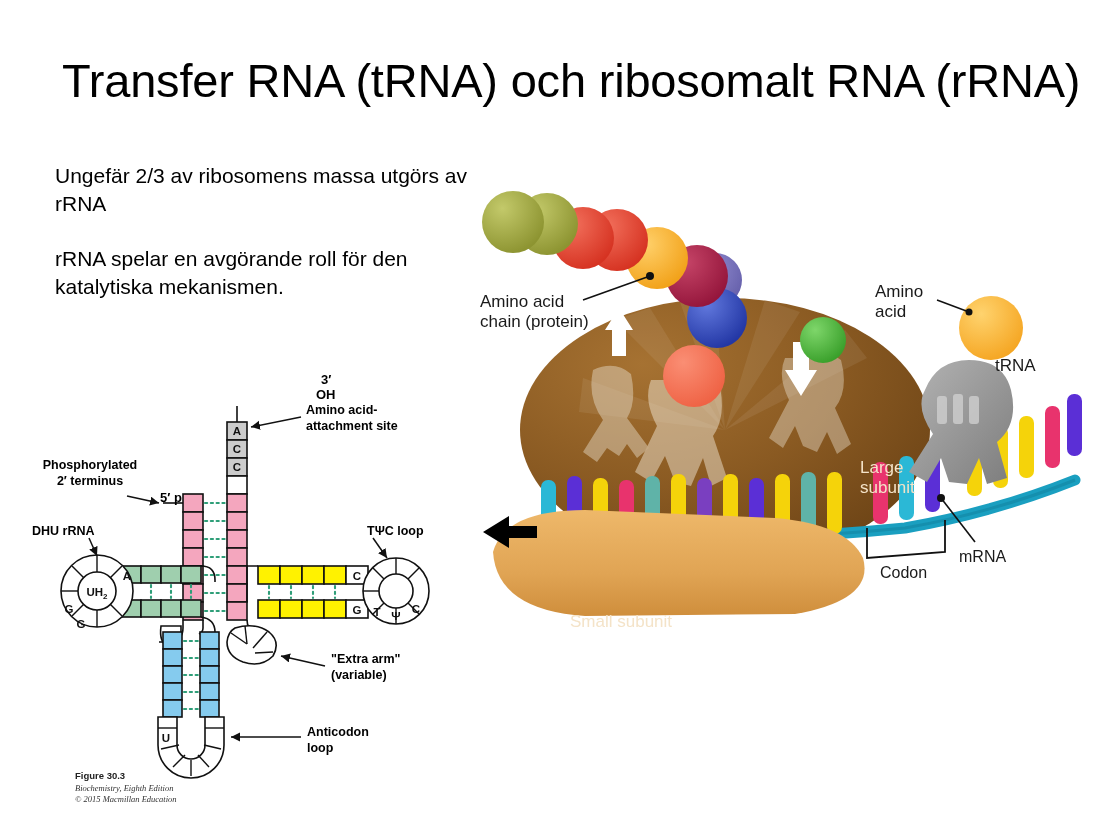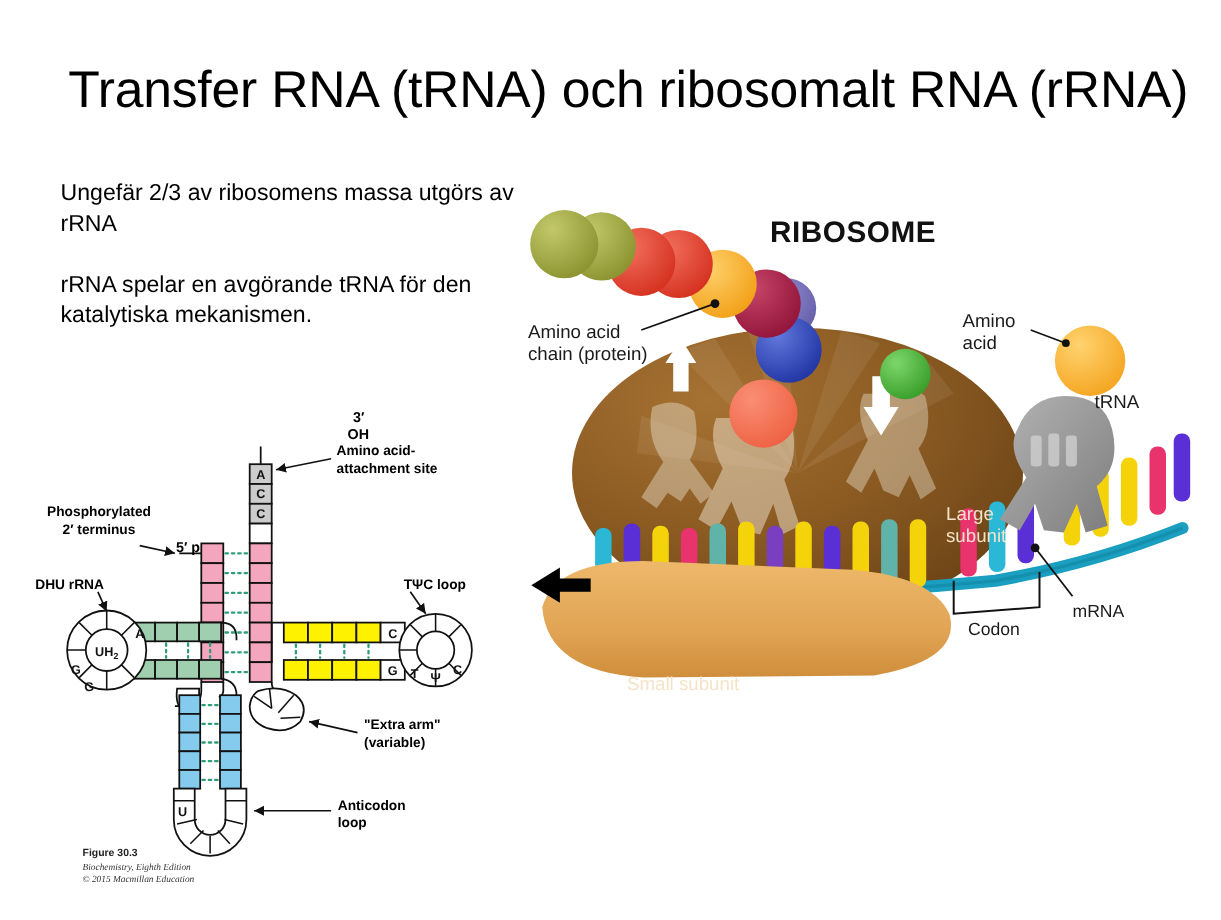--- a/index.html
+++ b/index.html
@@ -112,21 +112,21 @@
 </style>
 </head>
 <body>
 
 <div class="slide">
 
   <div id="slide-title">Transfer RNA (tRNA) och ribosomalt RNA (rRNA)</div>
 
   <div id="body-text">
     <p class="body-para">Ungefär 2/3 av ribosomens massa utgörs av rRNA</p>
-    <p class="body-para">rRNA spelar en avgörande tRNA för den katalytiska mekanismen.</p>
+    <p class="body-para">rRNA spelar en avgörande roll för den katalytiska mekanismen.</p>
   </div>
 
   <div id="trna-figure">
 
     <svg width="400" height="450" viewBox="0 0 400 450">
       <defs>
         <style>
           .ol { stroke:#111; stroke-width:1.6; }
           .hb { stroke:#2e9e78; stroke-width:2.1; stroke-linecap:round; stroke-dasharray:2.2 3.6; }
           .nt { font-family:"Liberation Sans", sans-serif; font-weight:bold; font-size:11.5px; fill:#111; text-anchor:middle;}
@@ -558,33 +558,32 @@
           <rect x="494" y="216" width="10" height="28" rx="3"></rect>
         </g>
 
         <circle cx="516" cy="148" r="32" fill="url(#sAmino)"></circle>
         <circle cx="494" cy="132" r="3.5" fill="#111"></circle>
         <line x1="494" y1="132" x2="462" y2="120" stroke="#111" stroke-width="1.5"></line>
       </g>
 
     </svg>
 
-    <div id="ribosome-title">RIBOSOME</div>
 
     <div class="rib-label" style="left: 5px; top: 112px; white-space: pre;">Amino acid
 chain (protein)</div>
 
     <div class="rib-label" style="left: 400px; top: 102px; white-space: pre;">Amino
 acid</div>
 
     <div class="rib-label" style="left: 520px; top: 176px; white-space: pre;">tRNA</div>
 
     <div class="rib-label white" style="left: 385px; top: 278px; white-space: pre;">Large
 subunit</div>
 
     <div class="rib-label white" style="left: 95px; top: 432px; white-space: pre;">Small subunit</div>
 
     <div class="rib-label small" style="left: 405px; top: 384px; white-space: pre;">Codon</div>
 
-    <div class="rib-label small" style="left: 500px; top: 368px; white-space: pre;">mRNA</div>
+    <div class="rib-label small" style="left: 484px; top: 368px; white-space: pre;">mRNA</div>
   </div>
 
 </div>
 
 </body></html>

